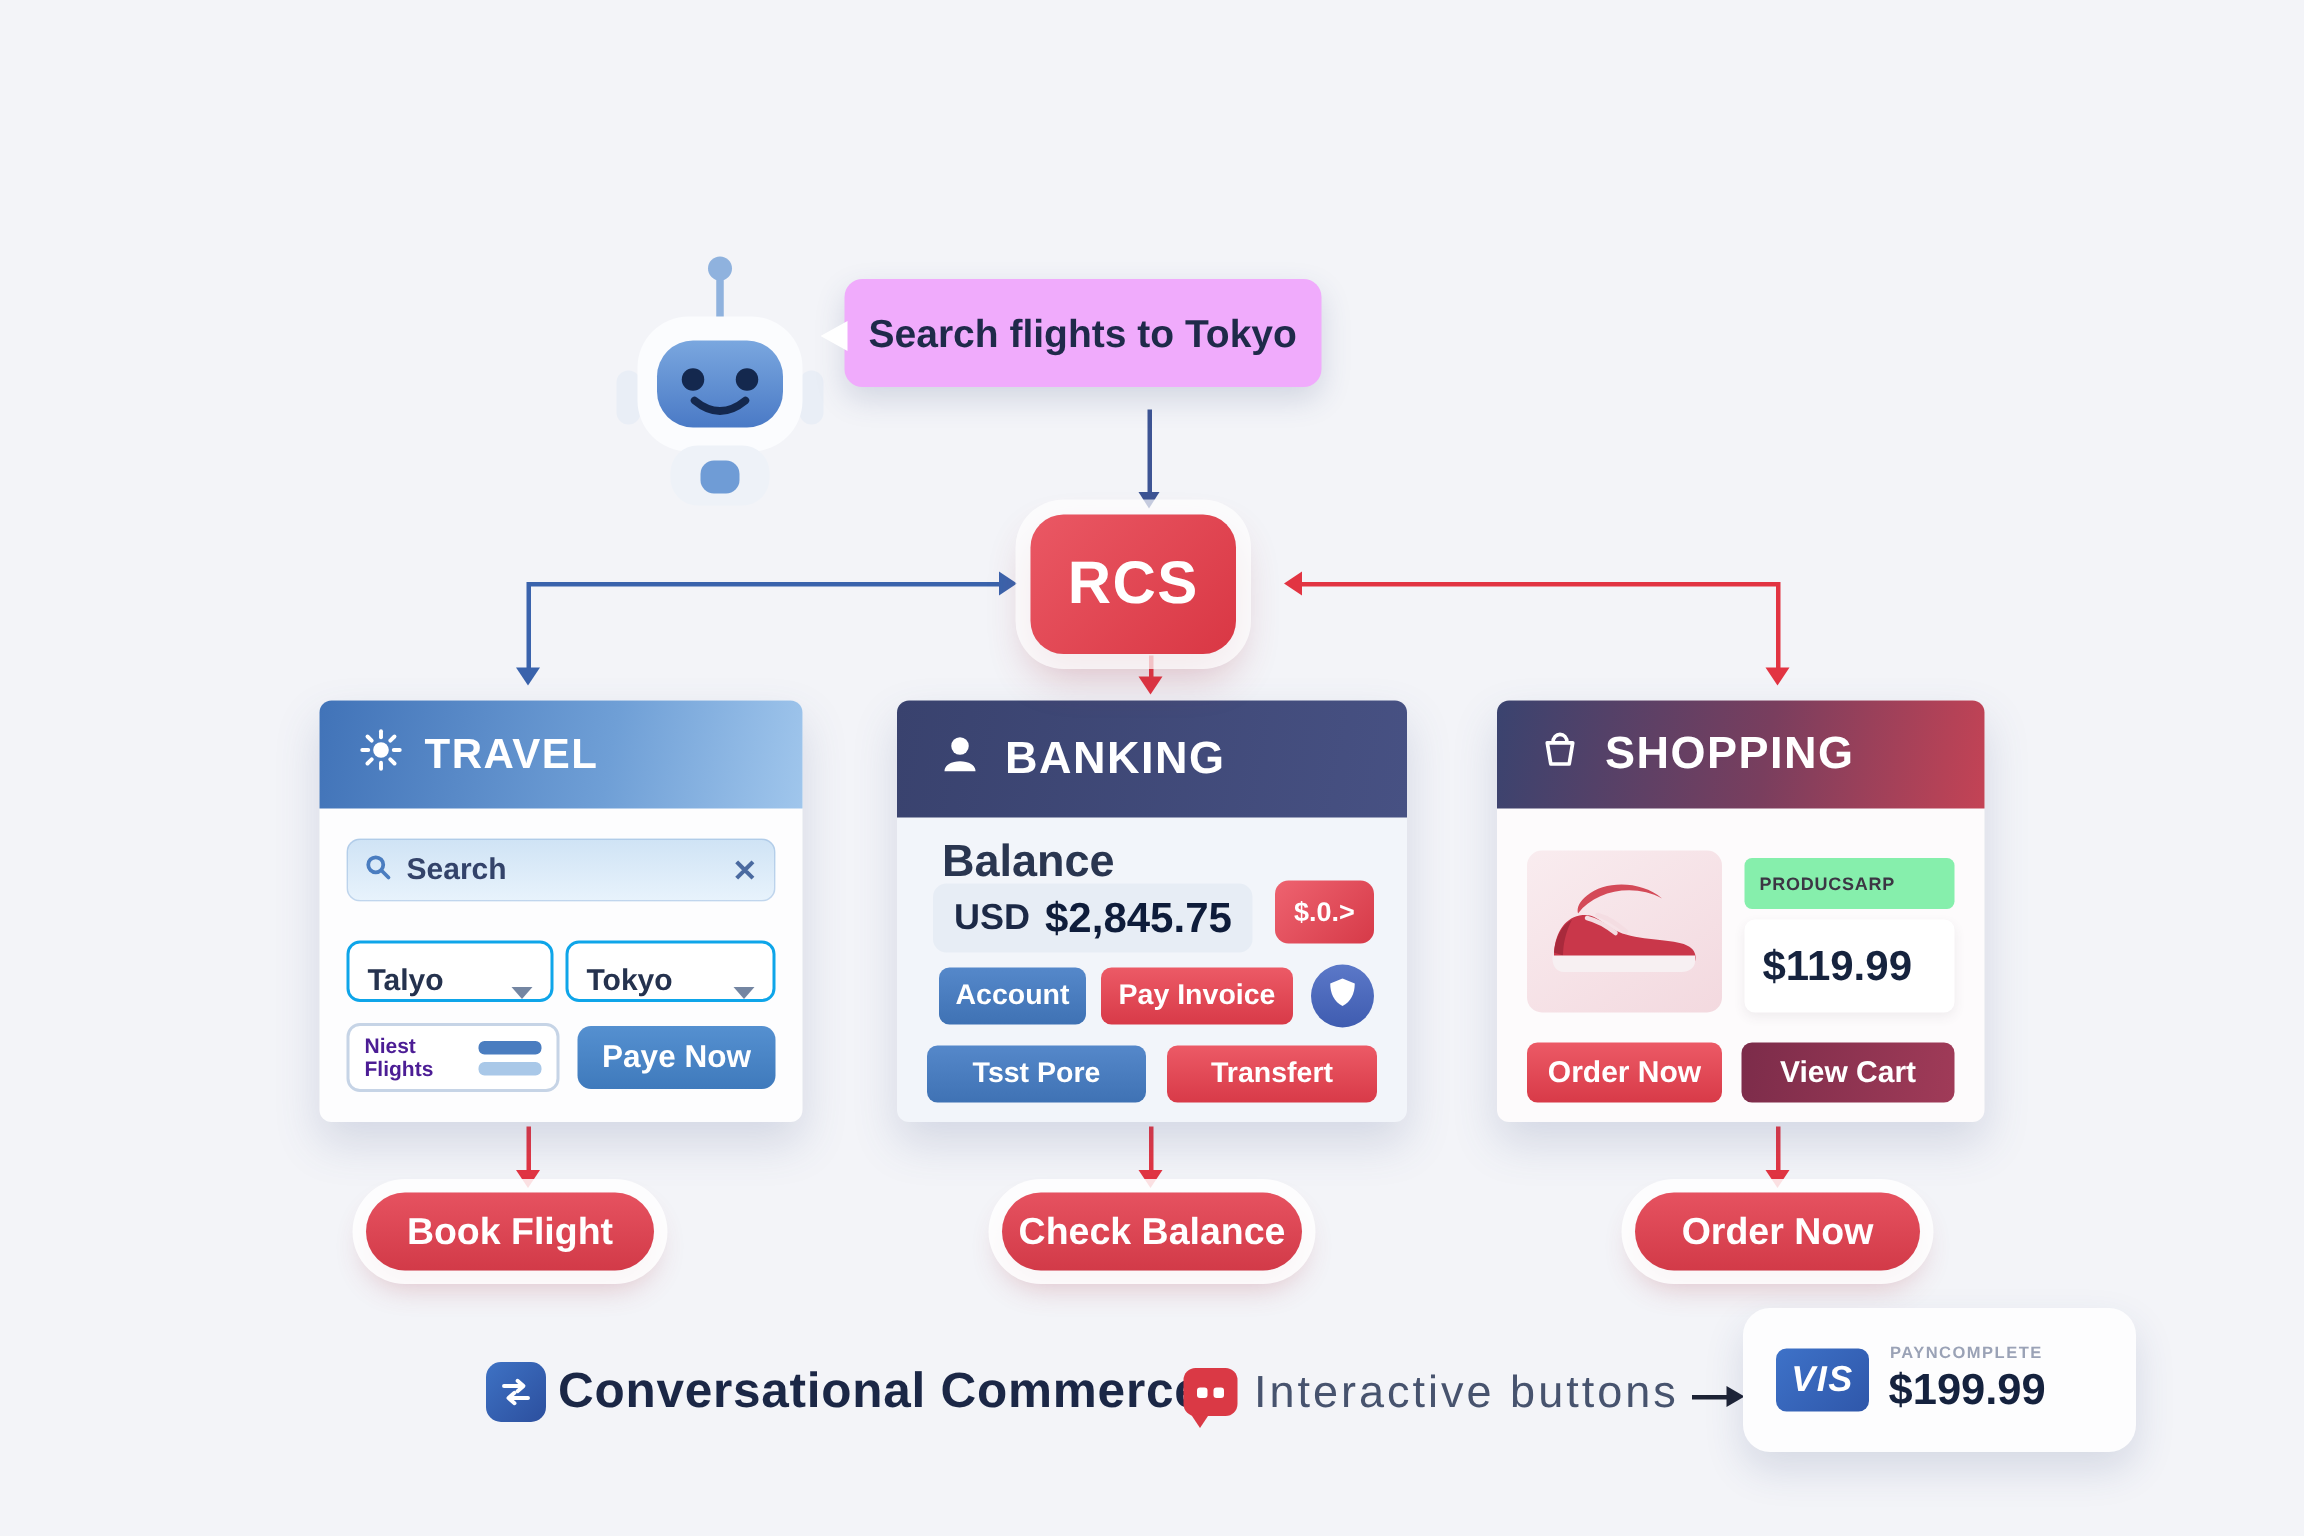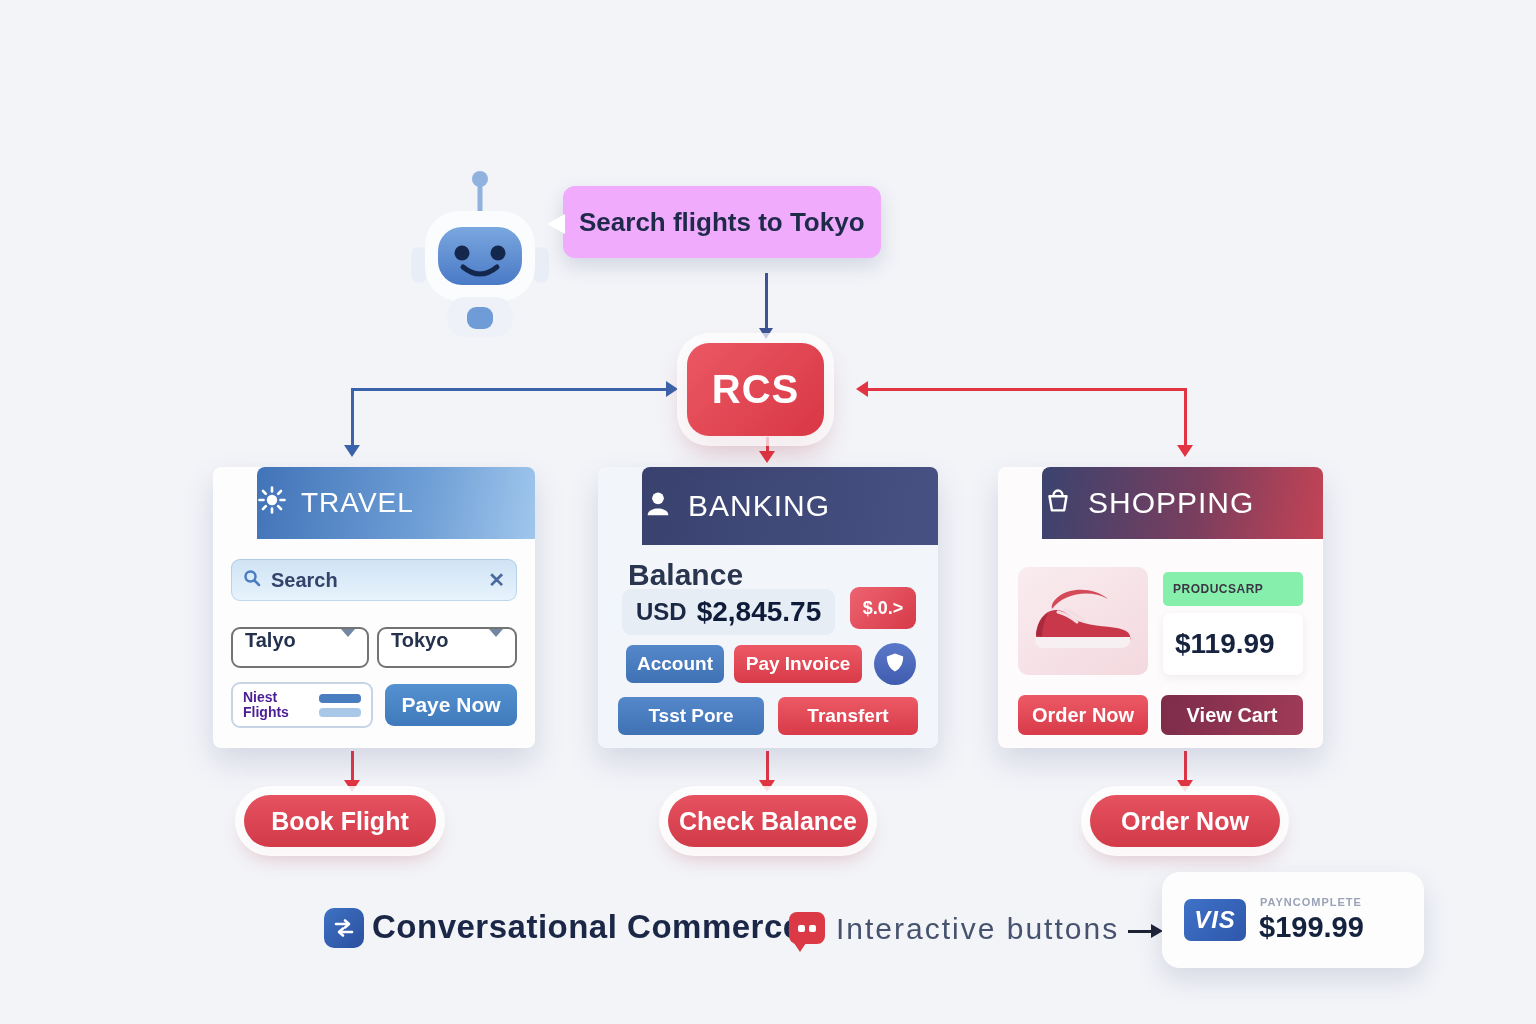--- a/index.html
+++ b/index.html
@@ -41,33 +41,33 @@
   .a-down-blue { border-left:8px solid transparent; border-right:8px solid transparent; border-top:12px solid #3a63ac; }
   .a-right-blue{ border-top:8px solid transparent; border-bottom:8px solid transparent; border-left:12px solid #3a63ac; }
   .a-down-red  { border-left:8px solid transparent; border-right:8px solid transparent; border-top:12px solid #e23442; }
   .a-left-red  { border-top:8px solid transparent; border-bottom:8px solid transparent; border-right:12px solid #e23442; }
   .a-down-navy { border-left:7px solid transparent; border-right:7px solid transparent; border-top:11px solid #3d5494; }
   .a-right-dark{ border-top:7px solid transparent; border-bottom:7px solid transparent; border-left:12px solid #1d2335; }
 
   
   .panel { position:absolute; border-radius:8px; background:#fdfdfe; box-shadow:0 14px 30px rgba(70,90,140,0.18); }
   .panel-header { position:absolute; left:0; top:0; right:0; display:flex; align-items:center; gap:14px;
-    color:#fff; font-weight:normal; border-radius:8px 8px 0 0; letter-spacing:1px;margin-left:44px; }
+    padding-left:26px; color:#fff; font-weight:bold; border-radius:8px 8px 0 0; letter-spacing:1px; }
 
   
   .travel { left:213px; top:467px; width:322px; height:281px; }
   .travel .panel-header { height:72px; font-size:28px;
     background:linear-gradient(100deg,#4173b8 0%,#6f9fd6 60%,#a0c6ec 100%); }
   .search-bar { position:absolute; left:18px; top:92px; width:286px; height:42px; border-radius:9px;
     background:linear-gradient(180deg,#cfe3f5,#e8f3fc); display:flex; align-items:center; padding:0 12px; gap:10px;
     box-shadow:inset 0 0 0 1px rgba(120,160,210,0.35); }
   .search-text { font-size:20px; color:#33436a; font-weight:600; flex:1; text-align:left; }
   .close-x { color:#4a6aa0; font-size:20px; font-weight:bold; cursor:default; }
-  .dd { position:absolute; top:160px; height:41px; background:#fff; border:2px solid #737373; border-radius:9px;
-    display:flex; align-items:flex-start; justify-content:space-between; padding:0 12px;
+  .dd { position:absolute; top:160px; height:41px; background:#fff; border:2px solid #0ea5e9; border-radius:9px;
+    display:flex; align-items:flex-end; justify-content:space-between; padding:0 12px;
     font-size:20px; font-weight:600; color:#25324e; }
   .dd1 { left:18px; width:138px; } .dd2 { left:164px; width:140px; }
   .chev { width:0; height:0; border-left:7px solid transparent; border-right:7px solid transparent; border-top:8px solid #7486a2; }
   .flights-box { position:absolute; left:18px; top:215px; width:142px; height:46px; background:#fff;
     border:2px solid #c6d4e6; border-radius:9px; display:flex; align-items:center; padding:0 10px; gap:6px; }
   .flights-label { font-size:14px; font-weight:bold; color:#4c1d95; line-height:1.1; width:48px; }
   .bars { display:flex; flex-direction:column; gap:5px; margin-left:auto; }
   .bar1 { width:42px; height:9px; border-radius:4px; background:#4a7dc0; }
   .bar2 { width:42px; height:9px; border-radius:4px; background:#a9c8e8; }
   .pay-now { position:absolute; left:172px; top:217px; width:132px; height:42px; border-radius:9px;

